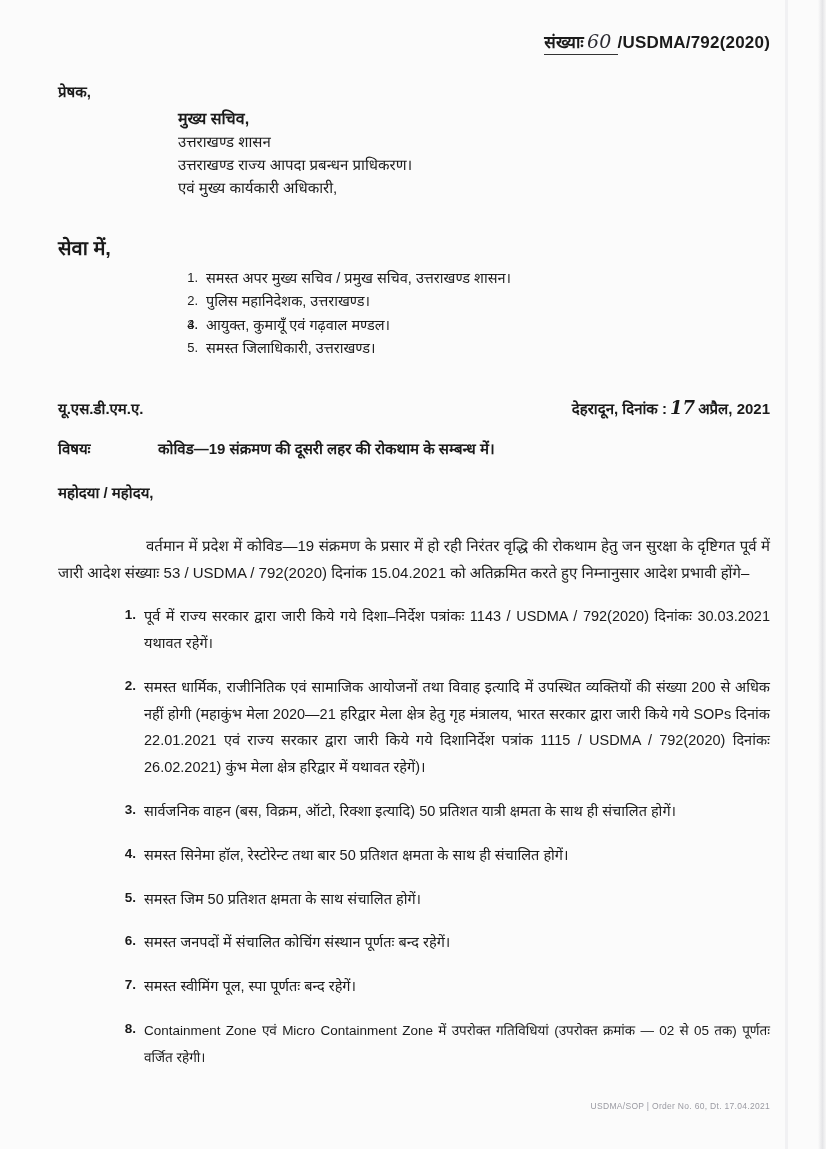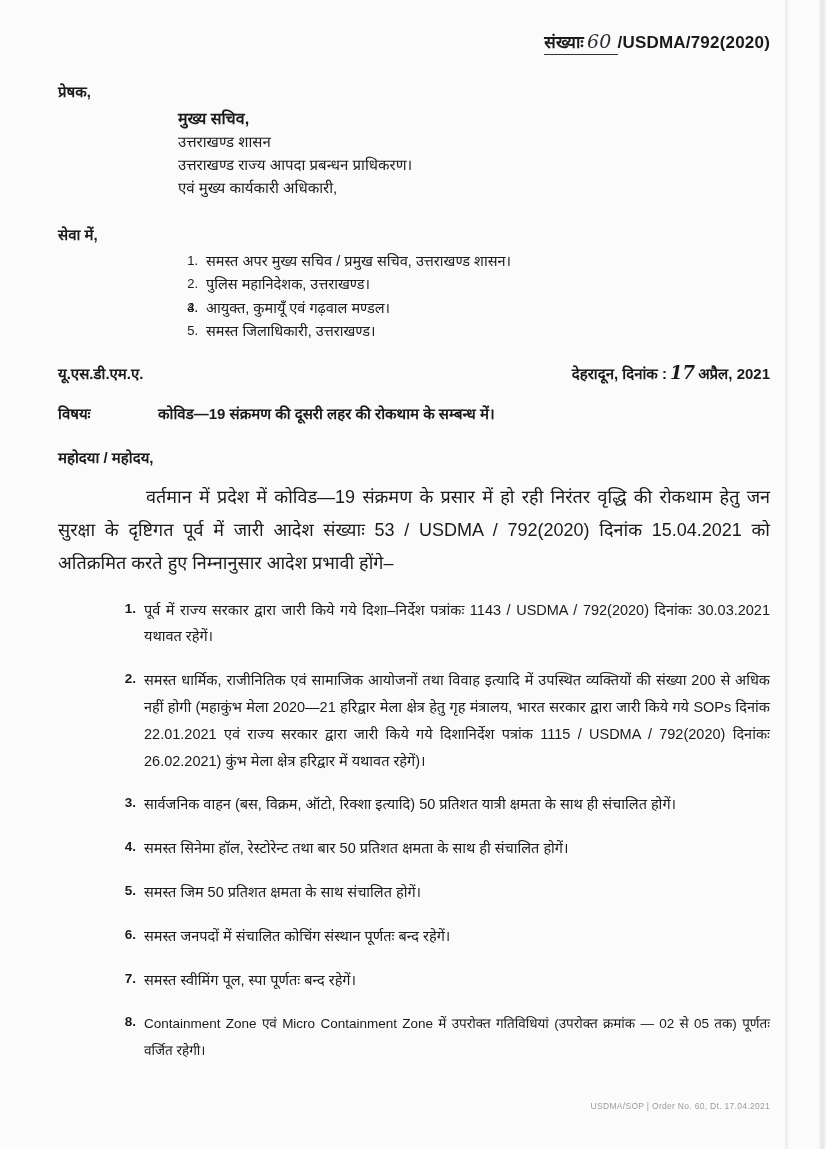--- a/index.html
+++ b/index.html
@@ -82,22 +82,22 @@
     margin-top: 6px;
     font-size: 15px;
     line-height: 1.52;
   }
   .sender-body .strong {
     font-weight: bold;
     font-size: 16px;
   }
 
   .to-label {
-    margin-top: 24px;
-    font-size: 15px;
+    margin-top: 34px;
+    font-size: 20px;
     font-weight: bold;
   }
   ol.to-list {
     margin: 6px 0 0 0;
     padding-left: 0;
     list-style: none;
     font-size: 14.5px;
     line-height: 1.62;
   }
   ol.to-list li {
@@ -109,21 +109,21 @@
     position: absolute;
     left: 0;
     top: 0;
     width: 20px;
     text-align: right;
     font-size: 13px;
   }
 
   
   .date-row {
-    margin-top: 18px;
+    margin-top: 36px;
     display: flex;
     justify-content: space-between;
     align-items: baseline;
     font-size: 15px;
     font-weight: bold;
   }
   .date-row .place {
     white-space: nowrap;
   }
   .date-row .hand {
@@ -149,22 +149,22 @@
     flex: 1;
   }
 
   .salutation {
     margin-top: 24px;
     font-size: 15px;
     font-weight: bold;
   }
 
   .para {
-    margin-top: 14px;
-    font-size: 18px;
+    margin-top: 30px;
+    font-size: 15px;
     line-height: 1.85;
     text-align: justify;
     text-indent: 88px;
   }
 
   
   ol.order-list {
     margin: 16px 0 0 0;
     padding: 0;
     list-style: none;

